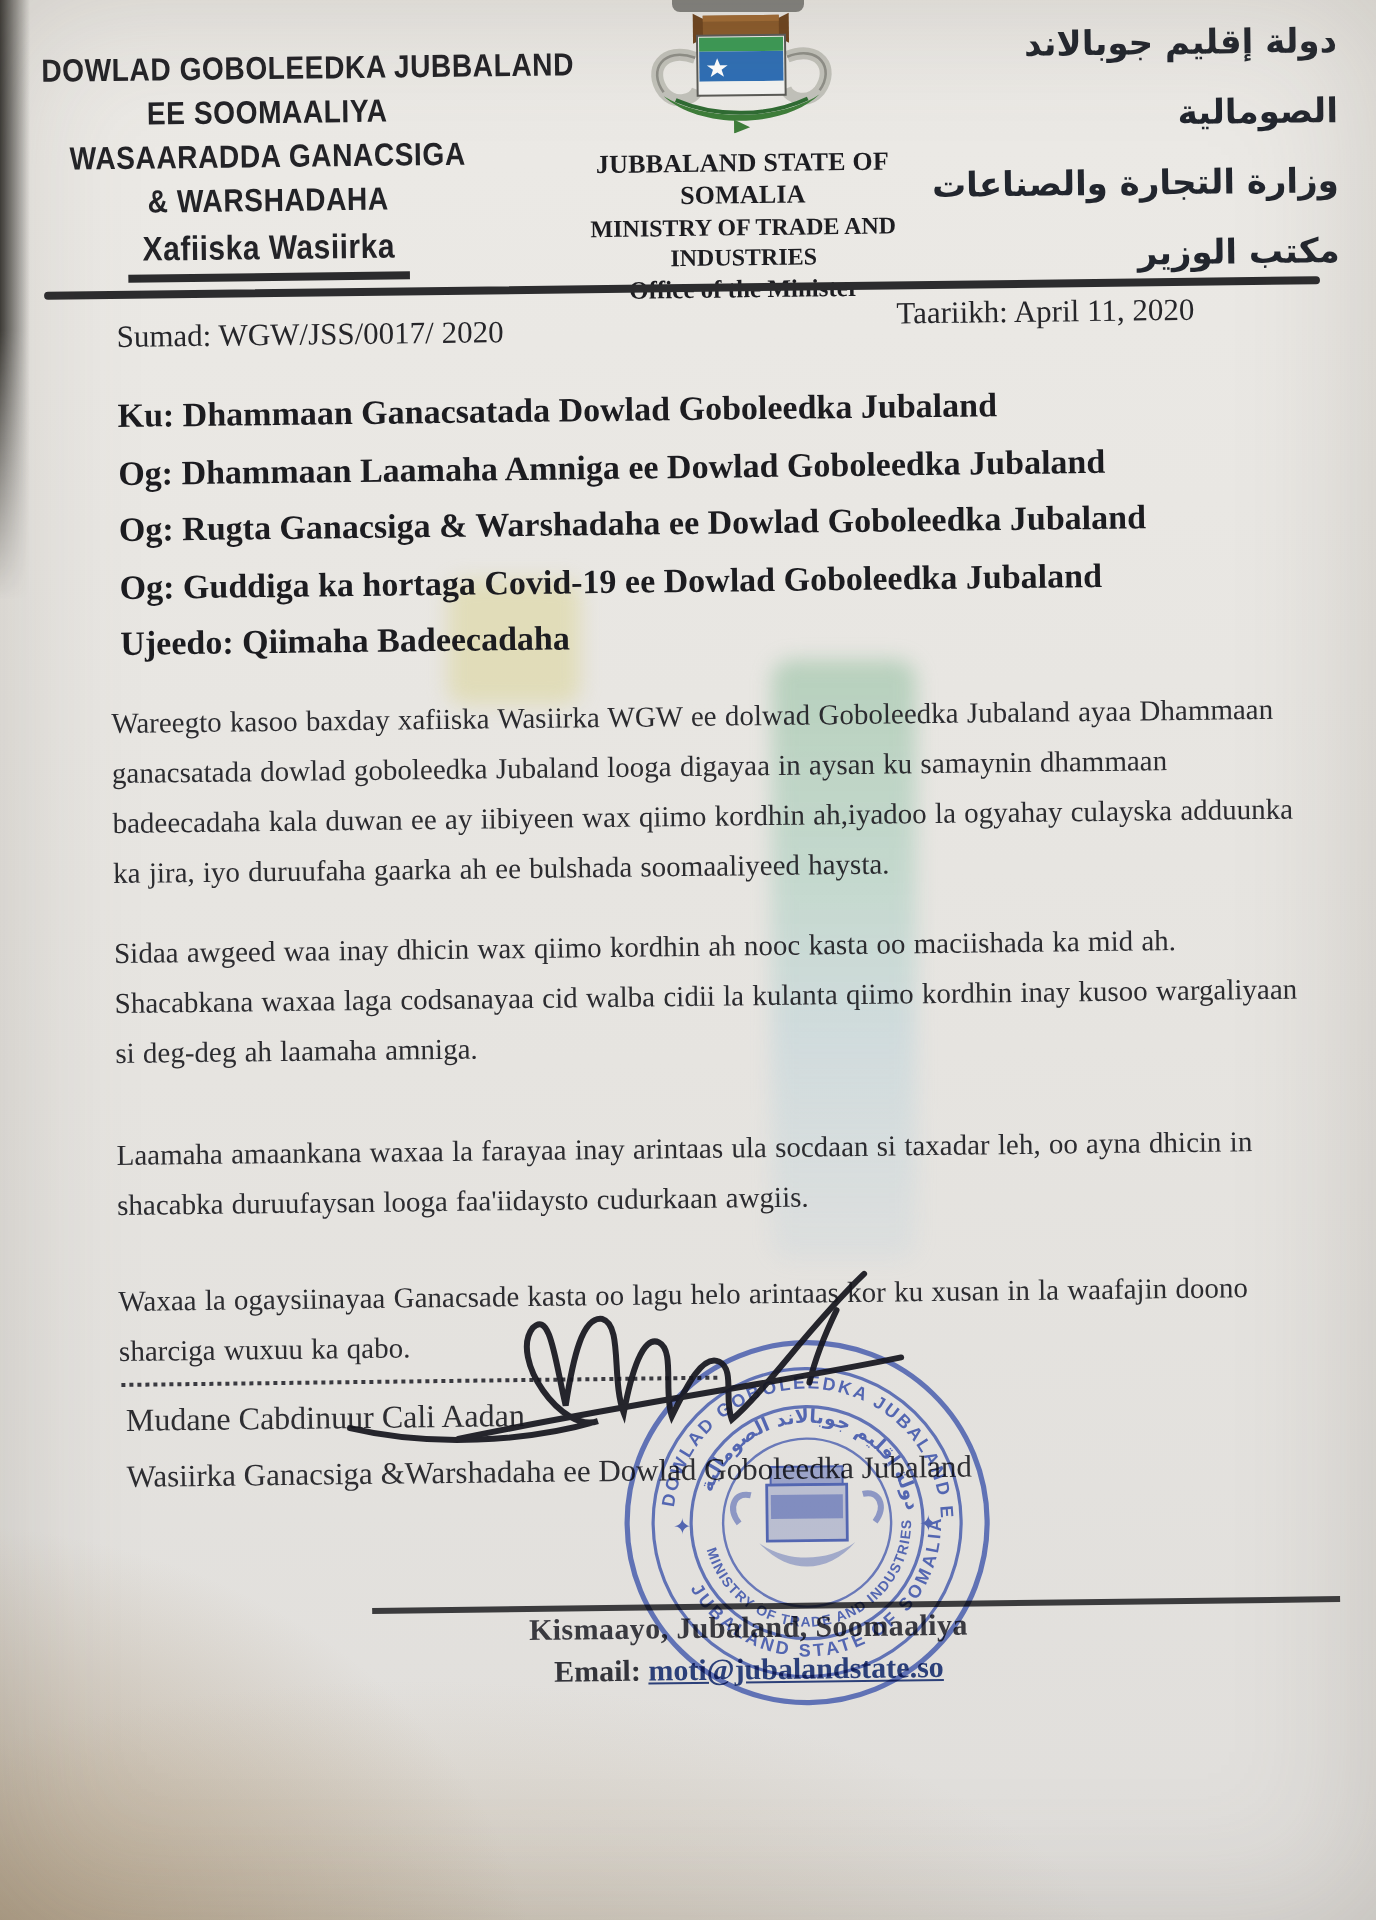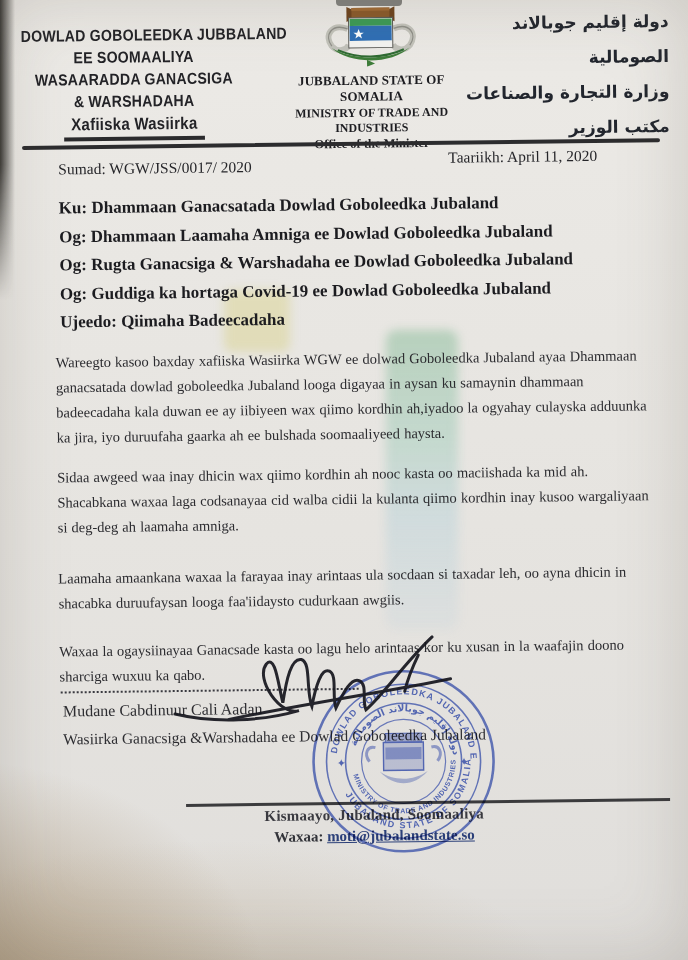--- a/index.html
+++ b/index.html
@@ -200,19 +200,19 @@
       <rect x="76" y="80" width="36" height="12" fill="rgba(62,84,171,0.55)" stroke="none"></rect>
       <path d="M70 104 C84 114 104 114 118 104 C104 120 84 120 70 104 Z" fill="rgba(62,84,171,0.45)" stroke="none"></path>
       <path d="M66 80 C58 78 54 86 60 94" stroke-width="3" fill="none" opacity="0.6"></path>
       <path d="M122 80 C130 78 134 86 128 94" stroke-width="3" fill="none" opacity="0.6"></path>
     </g>
   </svg>
 
   <div class="abs foot-line"></div>
   <div class="abs foot-addr">Kismaayo, Jubaland, Soomaaliya</div>
   <div class="abs foot-email">
-    <span>Waxaa:</span>
+    <span>Email:</span>
     <a href="#">moti@jubalandstate.so</a>
   </div>
 
 </div>
 
 <div id="vignette"></div>
 
 </body></html>

